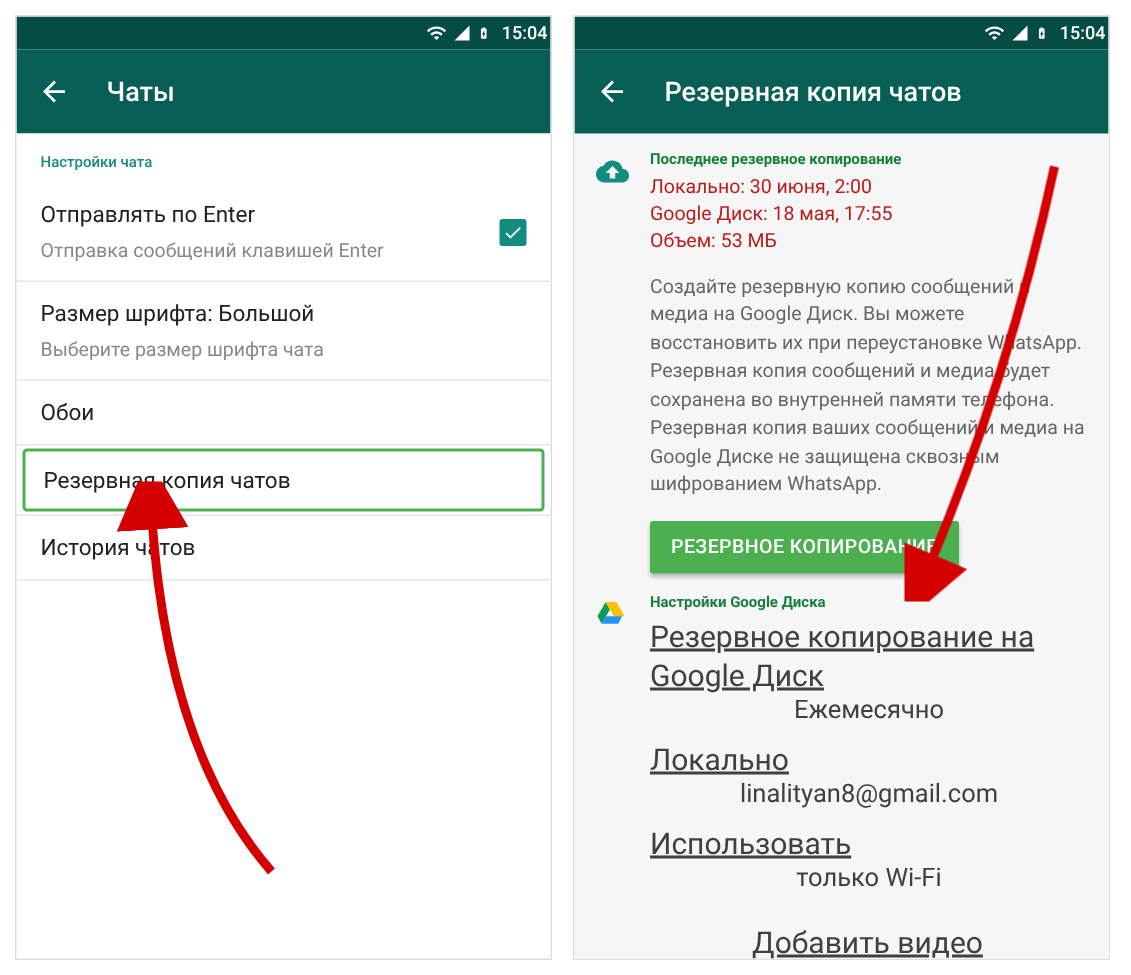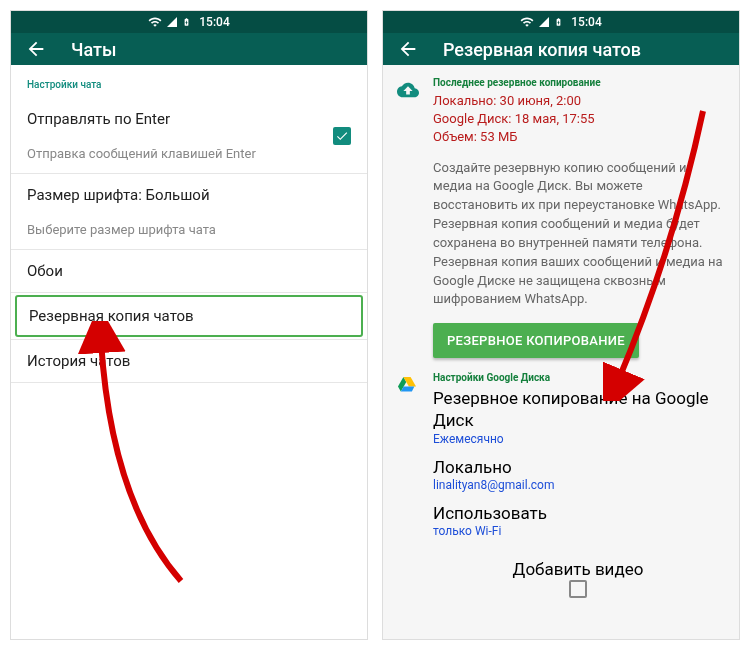--- a/index.html
+++ b/index.html
@@ -22,32 +22,32 @@
   display: flex;
   flex-direction: column;
   overflow: hidden;
   position: relative;
 }
 .statusbar {
   background: #054d44;
   height: 22px;
   color: #fff;
   display: flex;
-  justify-content: center;
+  justify-content: flex-end;
   align-items: center;
-  padding: 0 22px;
+  padding: 0 2px;
   font-size: 12px;
   gap: 4px;
 }
 .statusbar .clock { font-weight: 500; margin-left: 4px; }
 .statusbar svg { fill: #fff; }
 .appbar {
   background: #075e54;
   color: #fff;
-  height: 32px;
+  height: 56px;
   display: flex;
   align-items: center;
   padding: 0 14px;
   gap: 24px;
 }
 .appbar .title { font-size: 18px; font-weight: 500; }
 .content { flex: 1; overflow-y: auto; background: #fff; }
 .content.grey { background: #f6f6f6; }
 .section-header {
   color: #128c7e;
@@ -56,21 +56,21 @@
   padding: 14px 16px 8px;
 }
 .item {
   padding: 12px 16px;
   display: flex;
   align-items: center;
   justify-content: space-between;
 }
 .item .text { flex: 1; }
 .item .primary { font-size: 15px; color: #212121; }
-.item .secondary { font-size: 13px; color: #888; margin-top: 18px; }
+.item .secondary { font-size: 13px; color: #888; margin-top: 8px; }
 .divider { height: 1px; background: #e6e6e6; margin: 0 0; }
 .checkbox-on {
   width: 18px; height: 18px; background: #128c7e; border-radius: 2px;
   display: flex; align-items: center; justify-content: center;
 }
 .checkbox-off {
   width: 18px; height: 18px; border: 2px solid #888; border-radius: 2px;
 }
 .highlight {
   border: 2px solid #4caf50;
@@ -94,22 +94,22 @@
   font-size: 13px;
   font-weight: 500;
   padding: 10px 14px;
   border-radius: 2px;
   margin-top: 14px;
   margin-bottom: 8px;
   box-shadow: 0 2px 3px rgba(0,0,0,0.25);
   letter-spacing: 0.3px;
 }
 .gd-item { margin-bottom: 10px; }
-.gd-primary { font-size: 17px; color: #000000; line-height: 1.3; }
-.gd-secondary { font-size: 12px; color: #1d4ed8; }
+.gd-primary { font-size: 20px; color: #404040; line-height: 1.3; text-decoration: underline; }
+.gd-secondary { font-size: 17px; color: #404040; text-align: center; }
 .add-video {
   display: flex; justify-content: space-between; align-items: center;
   padding: 10px 16px 10px 50px;
   flex-direction: column;
 }
 .arrow {
   position: absolute;
   pointer-events: none;
 }
 </style>

